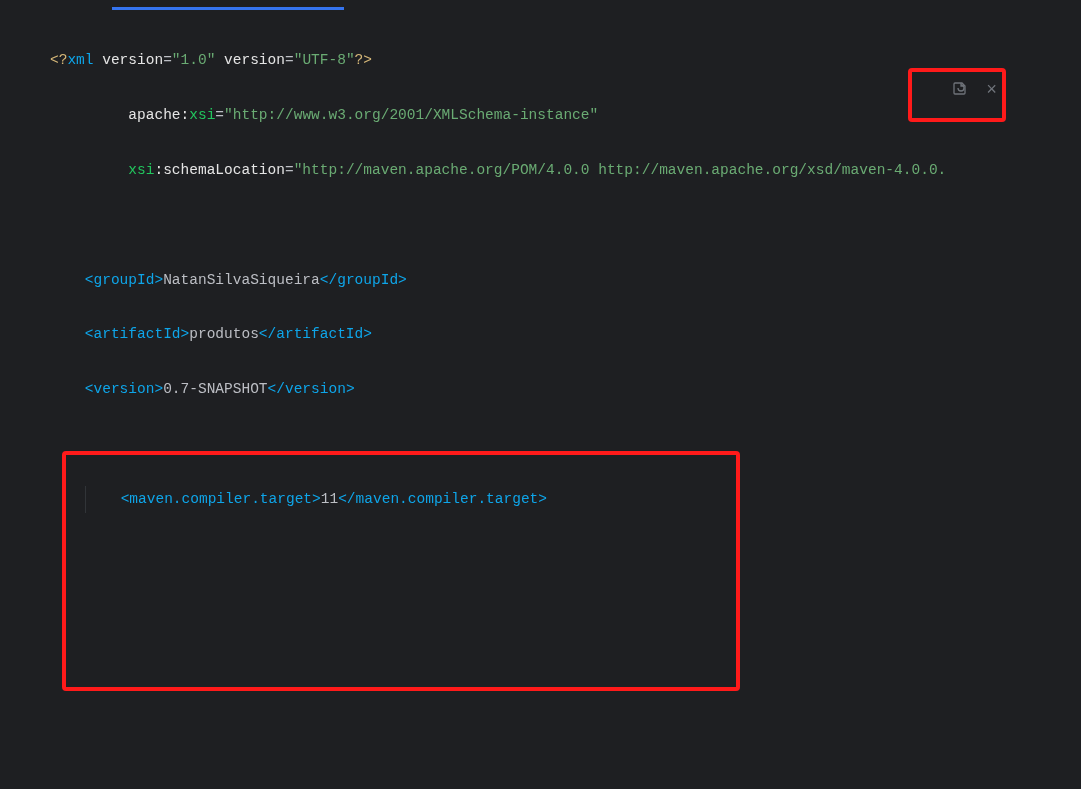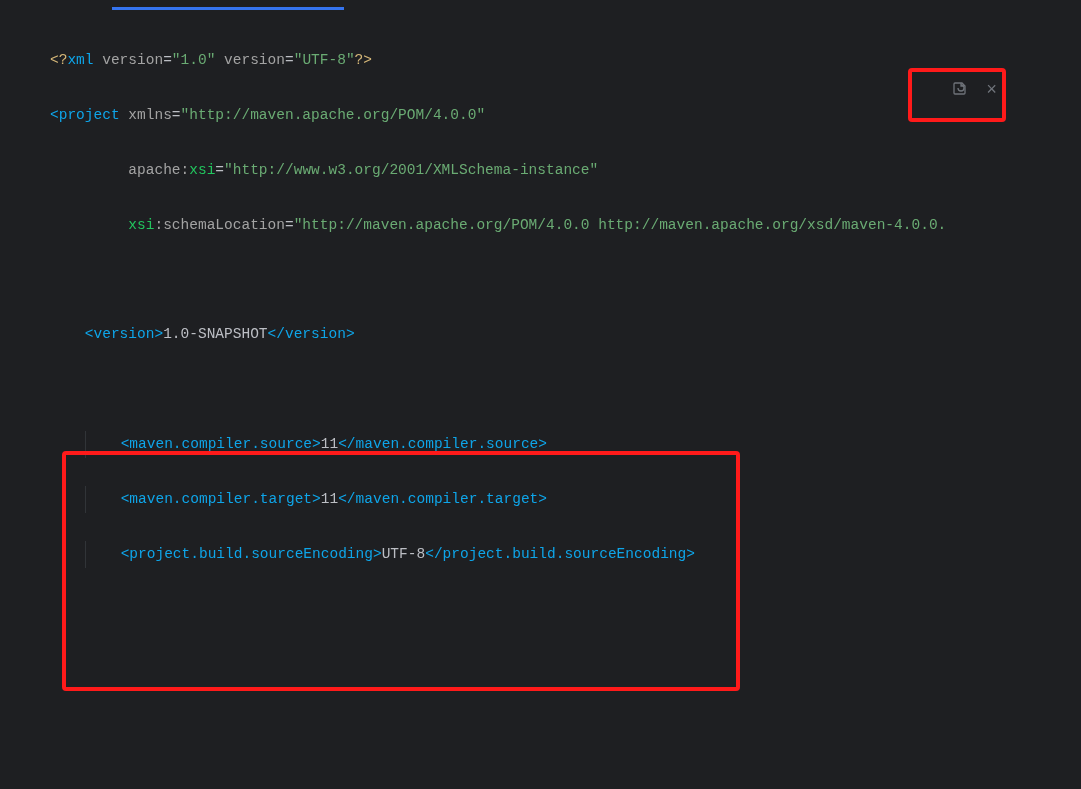--- a/index.html
+++ b/index.html
@@ -4,21 +4,21 @@
 <style>
   html,body{margin:0;padding:0;background:#1e1f22;color:#bcbec4;font-family:'Menlo','Consolas','Courier New',monospace;font-size:14.5px;overflow:hidden}
   .editor{position:relative;width:1081px;height:789px;background:#1e1f22}
   .tabbar{height:10px;background:#1e1f22;border-bottom:1px solid #1e1f22;position:relative}
   .tab-underline{position:absolute;top:7px;left:112px;width:232px;height:3px;background:#3574f0}
   .gutter{position:absolute;left:0;top:10px;width:39px;height:779px;background:#1e1f22;border-right:1px solid #1e1f22}
   .code{position:absolute;left:40px;top:10px;right:0;bottom:0;white-space:pre;line-height:27.4px;padding-top:10px;padding-left:10px}
   .line{display:block;min-height:27.4px}
   .indent-guide{display:inline-block;border-left:1px solid #313438;margin-left:0}
   .tag{color:#0ea5e9}
-  .attr{color:#a3a3a3}
+  .attr{color:#e5e5e5}
   .ns{color:#22c55e}
   .str{color:#6aab73}
   .txt{color:#bcbec4}
   .pi{color:#d5b778}
   .checkmark{position:absolute;right:14px;top:28px;color:#5fad65;font-size:16px}
   .red-box-1{position:absolute;left:62px;top:451px;width:670px;height:232px;border:4px solid #ff1a1a;border-radius:4px;pointer-events:none}
   .red-box-2{position:absolute;right:75px;top:68px;width:90px;height:46px;border:4px solid #ff1a1a;border-radius:4px;pointer-events:none}
   .toolbar-icons{position:absolute;right:84px;top:80px;color:#6f737a;display:flex;gap:18px;align-items:center}
   .toolbar-icons svg{width:16px;height:16px}
   .toolbar-icons .x{font-size:18px;color:#6f737a;cursor:pointer;line-height:1}
@@ -44,29 +44,28 @@
           <path d="M3 3h7l3 3v7a1 1 0 0 1-1 1H3a1 1 0 0 1-1-1V4a1 1 0 0 1 1-1z"></path>
           <path d="M6 8 a3 3 0 1 0 3-3"></path>
           <path d="M9 3v3h3"></path>
         </svg>
     </span>
     <span class="x">×</span>
   </div>
 
   <div class="code">
 <span class="line"><span class="pi">&lt;?</span><span class="tag">xml</span> <span class="attr">version</span><span class="txt">=</span><span class="str">"1.0"</span> <span class="attr">version</span><span class="txt">=</span><span class="str">"UTF-8"</span><span class="pi">?&gt;</span></span>
-<span class="line"><span class="tag">&lt;</span><span class="tag">project</span> <span class="attr">xmlns</span><span class="txt">=</span><span class="str">"http://maven.apache.org/POM/4.0.0"</span></span>
 <span class="line">         <span class="attr">apache:</span><span class="ns">xsi</span><span class="txt">=</span><span class="str">"http://www.w3.org/2001/XMLSchema-instance"</span></span>
 <span class="line">         <span class="ns">xsi</span><span class="attr">:schemaLocation</span><span class="txt">=</span><span class="str">"http://maven.apache.org/POM/4.0.0 http://maven.apache.org/xsd/maven-4.0.0.</span></span>
 <span class="line"></span>
-<span class="line">    <span class="tag">&lt;version&gt;</span><span class="txt">1.0-SNAPSHOT</span><span class="tag">&lt;/version&gt;</span></span>
+<span class="line">    <span class="tag">&lt;groupId&gt;</span><span class="txt">NatanSilvaSiqueira</span><span class="tag">&lt;/groupId&gt;</span></span>
+<span class="line">    <span class="tag">&lt;artifactId&gt;</span><span class="txt">produtos</span><span class="tag">&lt;/artifactId&gt;</span></span>
+<span class="line">    <span class="tag">&lt;version&gt;</span><span class="txt">0.7-SNAPSHOT</span><span class="tag">&lt;/version&gt;</span></span>
 <span class="line"></span>
-<span class="line">    <span class="indent-guide">    </span><span class="tag">&lt;maven.compiler.source&gt;</span><span class="txt">11</span><span class="tag">&lt;/maven.compiler.source&gt;</span></span>
 <span class="line">    <span class="indent-guide">    </span><span class="tag">&lt;maven.compiler.target&gt;</span><span class="txt">11</span><span class="tag">&lt;/maven.compiler.target&gt;</span></span>
-<span class="line">    <span class="indent-guide">    </span><span class="tag">&lt;project.build.sourceEncoding&gt;</span><span class="txt">UTF-8</span><span class="tag">&lt;/project.build.sourceEncoding&gt;</span></span>
 
 
 
 
 
 
 
 
 
 

